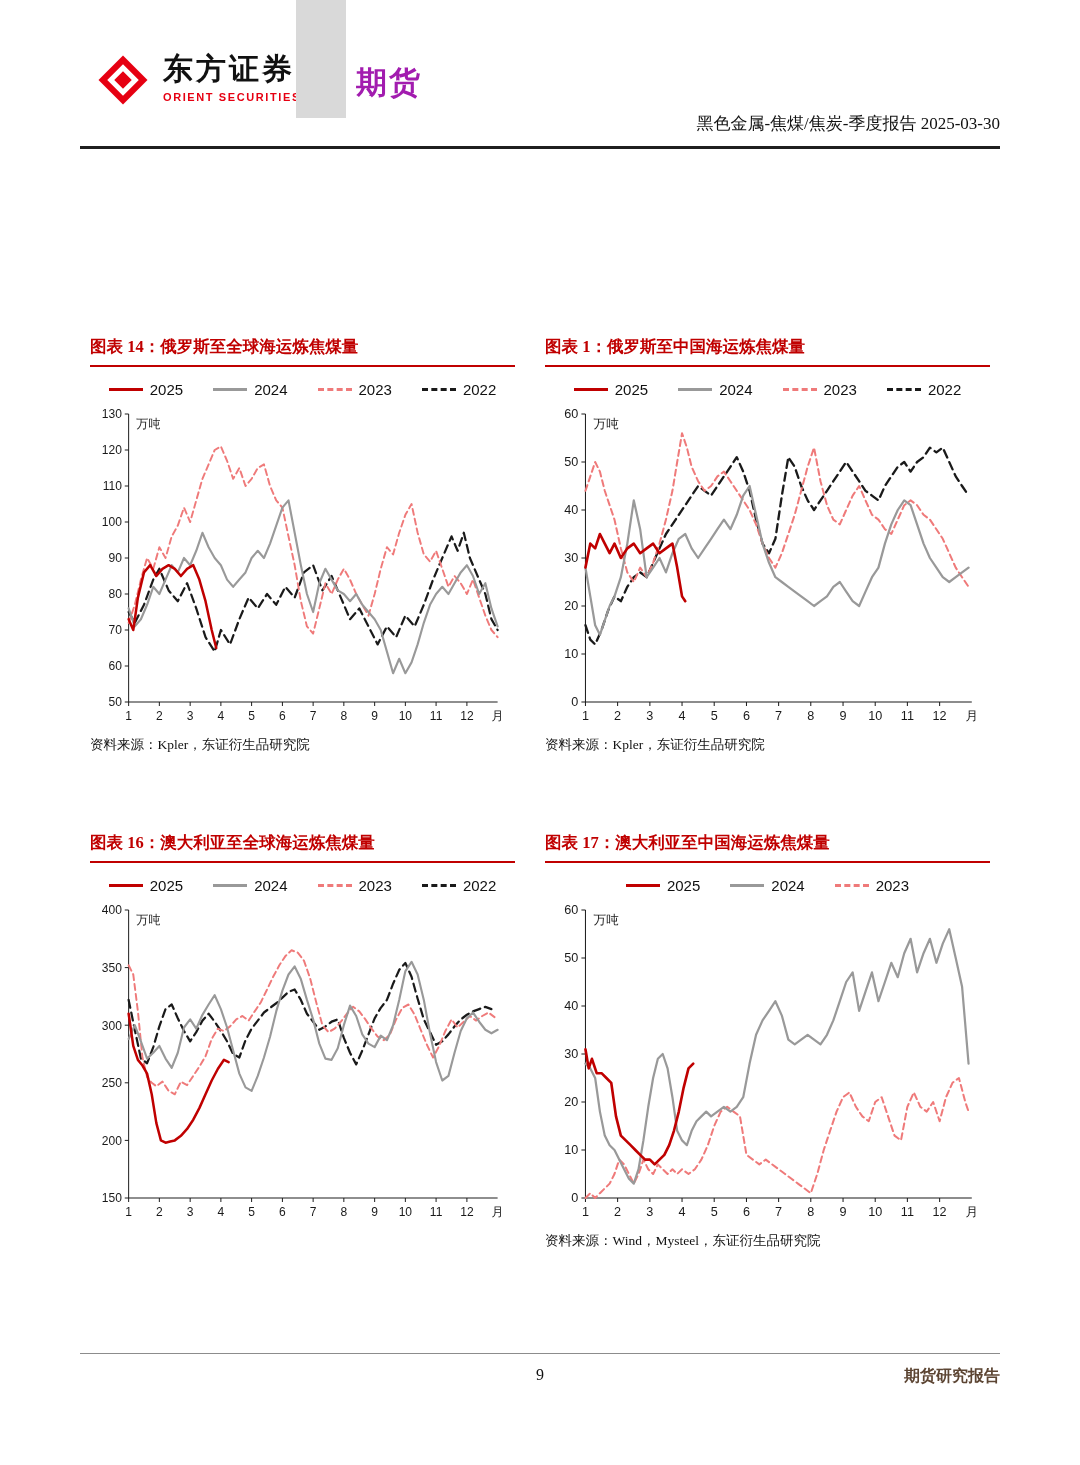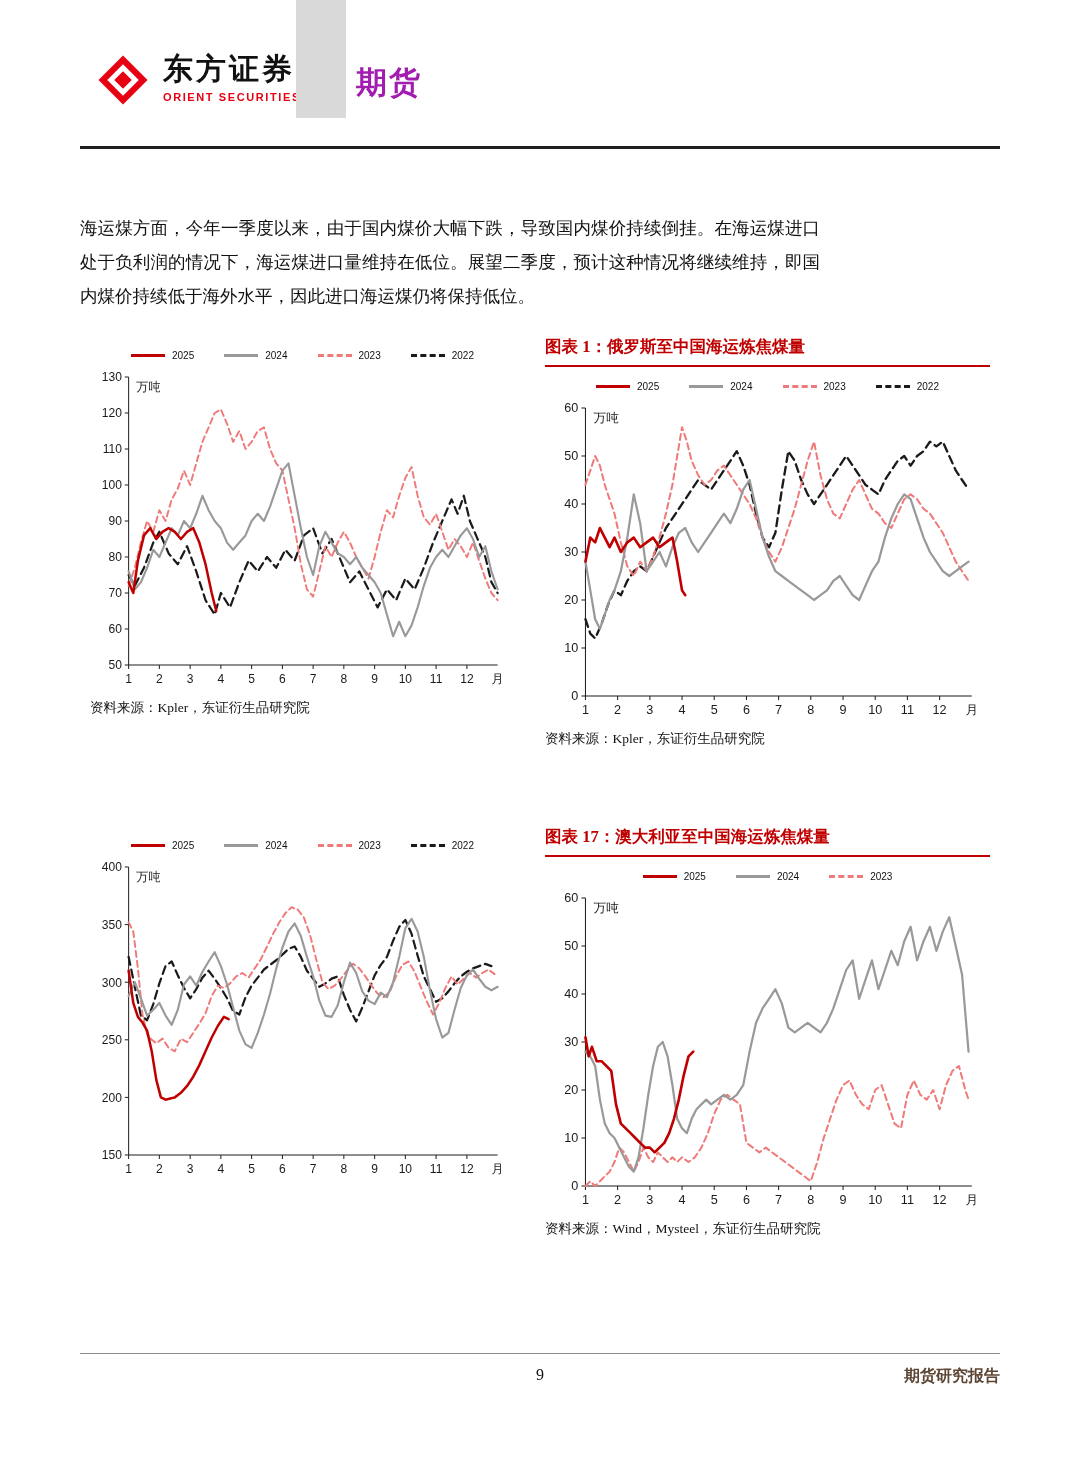--- a/index.html
+++ b/index.html
@@ -22,21 +22,21 @@
   .gray-band { position: absolute; left: 296px; top: 0; width: 50px; height: 118px; background: #d9d9d9; }
   .dept { position: absolute; left: 356px; top: 62px; font-family: "Liberation Sans", sans-serif; font-size: 31px; font-weight: 700; color: #a21caf; letter-spacing: 2px; }
   .report-title { position: absolute; right: 80px; top: 112px; font-size: 17px; color: #111111; }
   .header-rule { position: absolute; left: 80px; width: 920px; top: 146px; height: 3px; background: #1f1f1f; }
   
   .body-text { position: absolute; left: 80px; top: 193px; width: 740px; font-size: 17.5px; line-height: 34px; text-align: justify; color: #111111; }
   
   .charts { position: absolute; left: 90px; top: 336px; width: 900px; display: grid; grid-template-columns: 425px 445px; column-gap: 30px; row-gap: 78px; }
   .chart-box { margin: 0; }
   .chart-title { color: #c00000; font-weight: 700; font-size: 16.5px; padding-bottom: 7px; border-bottom: 2.5px solid #c00000; }
-  .legend { display: flex; justify-content: center; align-items: center; gap: 30px; margin-top: 14px; font-family: "Liberation Sans", sans-serif; font-size: 10px; color: #111111; }
+  .legend { display: flex; justify-content: center; align-items: center; gap: 30px; margin-top: 14px; font-family: "Liberation Sans", sans-serif; font-size: 15px; color: #111111; }
   .legend-item { display: inline-flex; align-items: center; gap: 7px; }
   .legend-sample { display: inline-block; width: 34px; height: 0; border-top-width: 3px; }
   svg.plot { width: 100%; height: 330px; display: block; margin-top: 2px; }
   svg.plot text { font-family: "Liberation Sans", sans-serif; }
   .source { font-size: 13.5px; margin-top: 6px; color: #111111; }
   
   .footer-rule { position: absolute; left: 80px; width: 920px; top: 1353px; height: 1px; background: #8c8c8c; }
   .page-num { position: absolute; left: 0; width: 100%; top: 1366px; text-align: center; font-size: 16px; color: #111111; }
   .footer-label { position: absolute; right: 80px; top: 1366px; font-size: 16px; font-weight: 700; color: #5c4533; font-family: Liberation Serif, serif; }
 </style>
@@ -55,27 +55,28 @@
     </div>
     <div class="brand-text">
       <div class="brand-cn">东方证券</div>
       <div class="brand-en">ORIENT SECURITIES</div>
     </div>
   </div>
 
   <div class="gray-band"></div>
   <div class="dept">期货</div>
 
+  <div class="report-title">黑色金属-焦煤/焦炭-季度报告 2025-03-30</div>
   <div class="header-rule"></div>
 
-  <p class="body-text">海运煤方面，今年一季度以来，由于国内煤价大幅下跌，导致国内煤价持续倒挂。在海运煤进口处于负利润的情况下，海运煤进口量维持在低位。展望二季度，预计这种情况将继续维持，即国内煤价持续低于海外水平，因此进口海运煤仍将保持低位。</p>
 
   <div class="charts">
 
     <figure class="chart-box">
+      <div class="chart-title">图表 14：俄罗斯至全球海运炼焦煤量</div>
       <div class="legend">
           <span class="legend-item">
             <span class="legend-sample" style="border-top-style: solid; border-top-color: rgb(192, 0, 0);"></span>
             <span>2025</span>
           </span>
           <span class="legend-item">
             <span class="legend-sample" style="border-top-style: solid; border-top-color: rgb(153, 153, 153);"></span>
             <span>2024</span>
           </span>
           <span class="legend-item">
@@ -207,20 +208,21 @@
           <text x="48.0" y="28.0" text-anchor="start" font-size="12.5" fill="#1a1a1a">万吨</text>
           <polyline points="40.0,225.2 44.8,239.6 49.6,244.4 55.9,230.0 62.3,210.8 68.7,196.4 75.0,201.2 81.4,186.8 87.8,177.2 94.1,172.4 100.5,177.2 106.9,162.8 113.2,148.4 119.6,134.0 126.0,124.4 132.3,114.8 138.7,105.2 145.0,95.6 151.4,86.0 157.8,90.8 164.2,95.6 170.5,86.0 176.9,76.4 183.3,66.8 189.6,57.2 196.0,71.6 202.3,90.8 208.7,119.6 215.1,143.6 221.5,153.2 227.8,138.8 234.2,95.6 240.6,57.2 246.9,66.8 253.3,86.0 259.7,100.4 266.0,110.0 272.4,100.4 278.8,90.8 285.1,81.2 291.5,71.6 297.8,62.0 304.2,71.6 310.6,81.2 316.9,90.8 323.3,95.6 329.7,100.4 336.1,86.0 342.4,76.4 348.8,66.8 355.2,62.0 361.5,71.6 367.9,62.0 374.3,57.2 380.6,47.6 387.0,52.4 393.3,47.6 399.7,62.0 406.1,76.4 412.4,86.0 418.8,95.6" fill="none" stroke="#1a1a1a" stroke-width="2.3" stroke-dasharray="8 5" stroke-linejoin="round" stroke-linecap="round"></polyline>
           <polyline points="40.0,90.8 44.8,76.4 49.6,62.0 54.3,71.6 59.1,90.8 63.9,105.2 68.7,119.6 75.0,148.4 81.4,172.4 87.8,182.0 94.1,167.6 100.5,177.2 106.9,162.8 113.2,143.6 119.6,119.6 126.0,90.8 130.7,62.0 135.5,33.2 140.3,47.6 145.0,66.8 151.4,81.2 157.8,90.8 164.2,86.0 170.5,76.4 176.9,71.6 183.3,81.2 189.6,90.8 196.0,100.4 202.3,110.0 208.7,124.4 215.1,143.6 221.5,158.0 227.8,167.6 234.2,153.2 240.6,134.0 246.9,114.8 253.3,90.8 259.7,66.8 266.0,47.6 272.4,81.2 278.8,105.2 285.1,119.6 291.5,124.4 297.8,110.0 304.2,95.6 310.6,86.0 316.9,100.4 323.3,114.8 329.7,119.6 336.1,129.2 342.4,134.0 348.8,119.6 355.2,105.2 361.5,100.4 367.9,105.2 374.3,114.8 380.6,119.6 387.0,129.2 393.3,138.8 399.7,153.2 406.1,167.6 412.4,177.2 418.8,186.8" fill="none" stroke="#ef7a7a" stroke-width="2" stroke-dasharray="6 4" stroke-linejoin="round" stroke-linecap="round"></polyline>
           <polyline points="40.0,167.6 44.8,196.4 49.6,225.2 54.3,234.8 59.1,220.4 63.9,206.0 68.7,196.4 75.0,177.2 81.4,143.6 87.8,100.4 94.1,129.2 100.5,177.2 106.9,167.6 113.2,158.0 119.6,172.4 126.0,153.2 132.3,138.8 138.7,134.0 145.0,148.4 151.4,158.0 157.8,148.4 164.2,138.8 170.5,129.2 176.9,119.6 183.3,129.2 189.6,114.8 196.0,95.6 202.3,86.0 208.7,114.8 215.1,143.6 221.5,162.8 227.8,177.2 234.2,182.0 240.6,186.8 246.9,191.6 253.3,196.4 259.7,201.2 266.0,206.0 272.4,201.2 278.8,196.4 285.1,186.8 291.5,182.0 297.8,191.6 304.2,201.2 310.6,206.0 316.9,191.6 323.3,177.2 329.7,167.6 336.1,143.6 342.4,124.4 348.8,110.0 355.2,100.4 361.5,105.2 367.9,124.4 374.3,143.6 380.6,158.0 387.0,167.6 393.3,177.2 399.7,182.0 406.1,177.2 412.4,172.4 418.8,167.6" fill="none" stroke="#999999" stroke-width="2.2" stroke-linejoin="round" stroke-linecap="round"></polyline>
           <polyline points="40.0,167.6 44.8,143.6 49.6,148.4 54.3,134.0 59.1,143.6 63.9,153.2 68.7,143.6 75.0,158.0 81.4,148.4 87.8,143.6 94.1,153.2 100.5,148.4 106.9,143.6 113.2,153.2 119.6,148.4 126.0,143.6 130.7,167.6 135.5,196.4 138.7,201.2" fill="none" stroke="#c00000" stroke-width="2.6" stroke-linejoin="round" stroke-linecap="round"></polyline>
         </svg>
       <div class="source">资料来源：Kpler，东证衍生品研究院</div>
     </figure>
 
     <figure class="chart-box">
+      <div class="chart-title">图表 16：澳大利亚至全球海运炼焦煤量</div>
       <div class="legend">
           <span class="legend-item">
             <span class="legend-sample" style="border-top-style: solid; border-top-color: rgb(192, 0, 0);"></span>
             <span>2025</span>
           </span>
           <span class="legend-item">
             <span class="legend-sample" style="border-top-style: solid; border-top-color: rgb(153, 153, 153);"></span>
             <span>2024</span>
           </span>
           <span class="legend-item">

